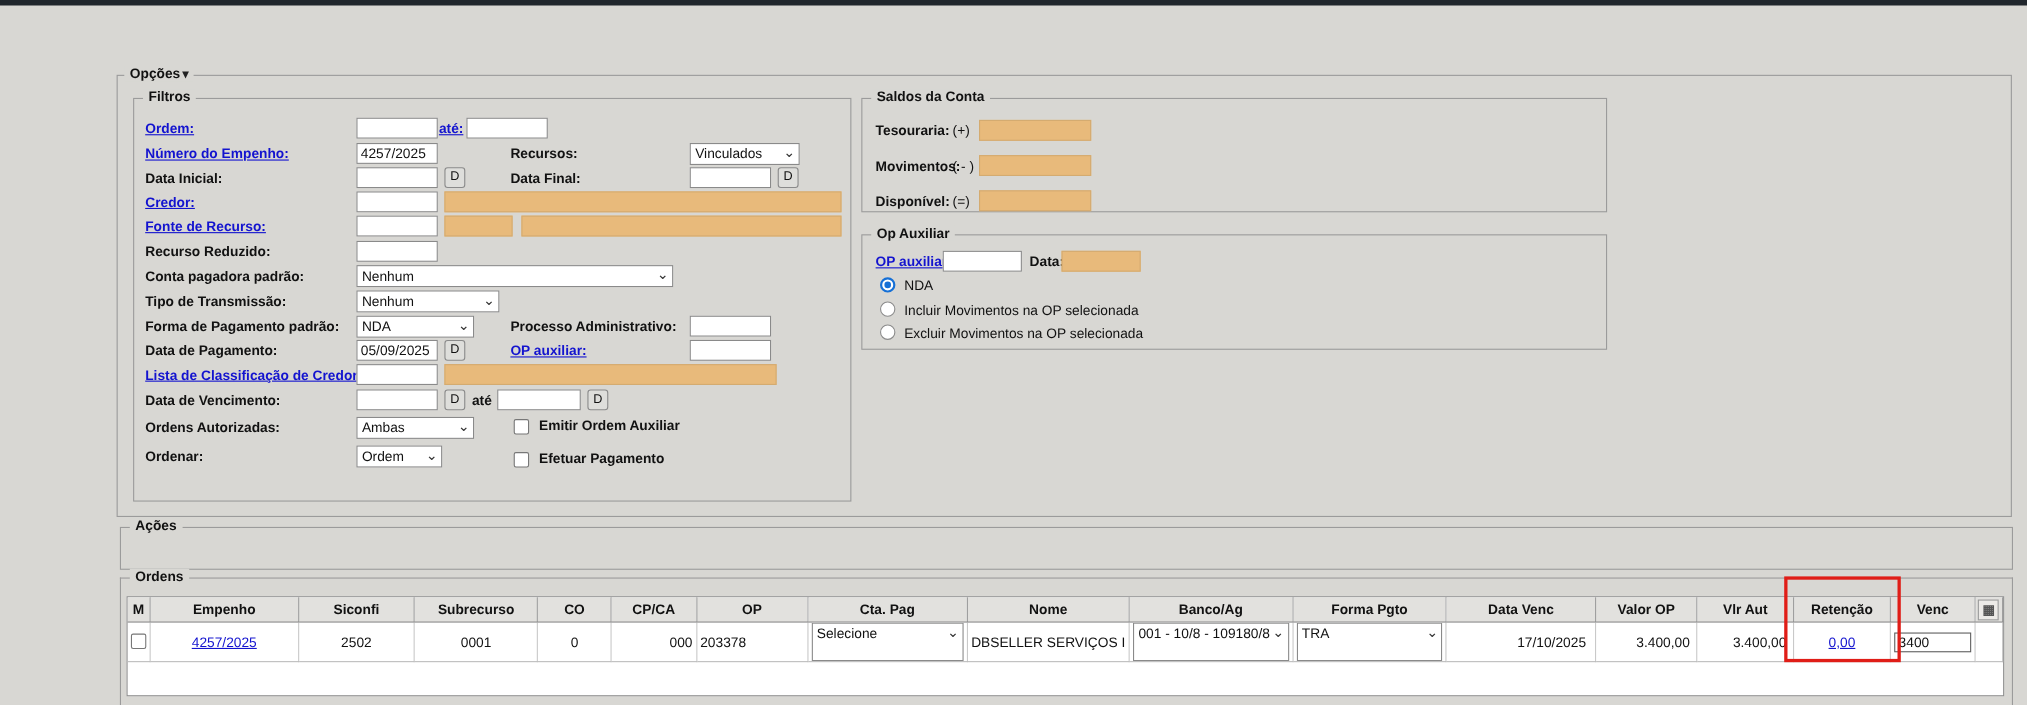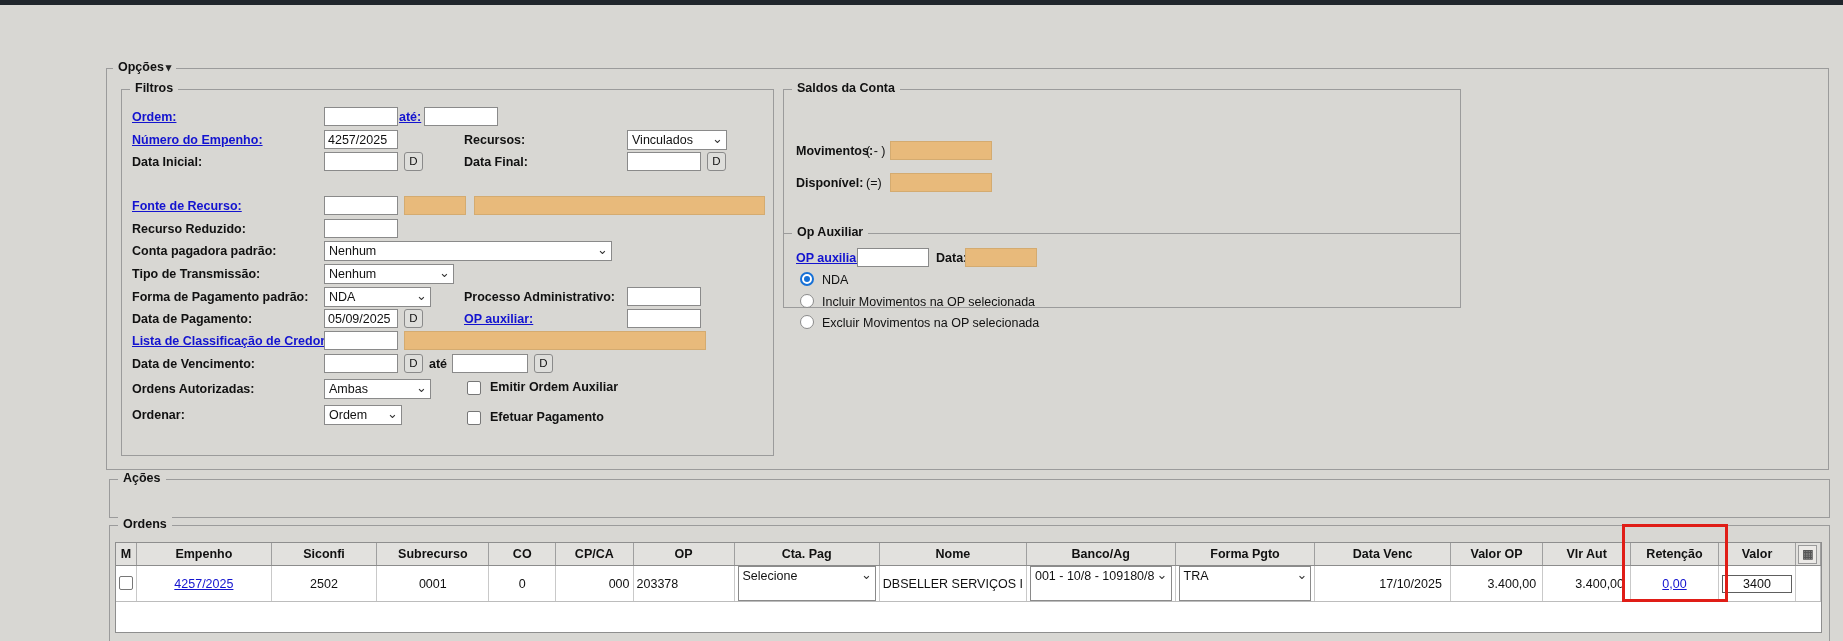--- a/index.html
+++ b/index.html
@@ -46,21 +46,21 @@
   
   .tablewrap{position:absolute;background:#fff;border:1px solid #8e8e8e;box-sizing:border-box;}
   table{border-collapse:collapse;table-layout:fixed;font-size:12.5px;}
   th{background:#e2e1de;border-right:1px solid #9f9f9f;border-bottom:1px solid #8c8c8c;
      font-weight:bold;height:22px;padding:0 2px;overflow:hidden;white-space:nowrap;}
   td{border-right:1px solid #c9c9c9;border-bottom:1px solid #bcbcbc;height:25px;padding:0 3px;
      white-space:nowrap;overflow:hidden;}
   td.c{text-align:center;} td.r{text-align:right;} td.l{text-align:left;}
   .tlnk{color:#1313cf;text-decoration:underline;cursor:pointer;}
   .cellsel{position:relative;width:100%;height:35px;display:block;}
-  .cellinp{position:relative;width:70px;height:18px;text-align:center;border:1px solid #5e5e5e;display:block;margin-left:auto;}
+  .cellinp{position:relative;width:70px;height:18px;text-align:left;border:1px solid #5e5e5e;display:block;margin-left:auto;}
   .gridicon{display:inline-block;width:17px;height:17px;border:1px solid #9a9a9a;background:#eceae7;
             font-size:12px;line-height:16px;text-align:center;color:#555;cursor:pointer;}
   .redbox{position:absolute;border:3px solid #e01d17;box-sizing:border-box;z-index:5;pointer-events:none;}
 </style>
 </head>
 <body>
 
 <div id="screen">
   <div class="topstrip"></div>
 
@@ -91,20 +91,25 @@
 
       <div class="row" style="top:62px;">
         <span class="lbl" style="left:10px;">Data Inicial:</span>
         <input class="inp" style="left: 202px; width: 74px;">
         <span class="dbtn" style="left:282px;">D</span>
         <span class="lbl" style="left:342px;">Data Final:</span>
         <input class="inp" style="left: 505px; width: 74px;">
         <span class="dbtn" style="left:585px;">D</span>
       </div>
 
+      <div class="row" style="top:84px;">
+        <span class="lbl lnk" style="left:10px;">Credor:</span>
+        <input class="inp" style="left: 202px; width: 74px;">
+        <span class="tan" style="left:282px;width:361px;"></span>
+      </div>
 
       <div class="row" style="top:106px;">
         <span class="lbl lnk" style="left:10px;">Fonte de Recurso:</span>
         <input class="inp" style="left: 202px; width: 74px;">
         <span class="tan" style="left:282px;width:62px;"></span>
         <span class="tan" style="left:352px;width:291px;"></span>
       </div>
 
       <div class="row" style="top:129px;">
         <span class="lbl" style="left:10px;">Recurso Reduzido:</span>
@@ -169,35 +174,40 @@
       <div class="row" style="top:315px;">
         <span class="lbl" style="left:10px;">Ordenar:</span>
         <div class="sel" style="left:202px;width:78px;">
           <span>Ordem</span><span class="ca">⌄</span>
         </div>
         <span class="cb" style="left:345px;top:6px;"></span>
         <span class="lbl" style="left:368px;top:5px;">Efetuar Pagamento</span>
       </div>
     </div>
 
-    <div class="fs" style="left:676px;top:20px;width:678px;height:145px;">
+    <div class="fs" style="left:676px;top:20px;width:678px;height:104px;">
       <span class="legend">Saldos da Conta</span>
+      <div class="row" style="top:19px;">
+        <span class="lbl" style="left:12px;">Tesouraria:</span>
+        <span class="op" style="left:82px;">(+)</span>
+        <span class="tan" style="left:106px;width:102px;"></span>
+      </div>
       <div class="row" style="top:83px;">
         <span class="lbl" style="left:12px;">Disponível:</span>
         <span class="op" style="left:82px;">(=)</span>
         <span class="tan" style="left:106px;width:102px;"></span>
       </div>
       <div class="row" style="top:51px;">
         <span class="lbl" style="left:12px;">Movimentos:</span>
         <span class="op" style="left:82px;">( - )</span>
         <span class="tan" style="left:106px;width:102px;"></span>
       </div>
     </div>
 
-    <div class="fs" style="left:676px;top:164px;width:678px;height:75px;">
+    <div class="fs" style="left:676px;top:144px;width:678px;height:105px;">
       <span class="legend">Op Auxiliar</span>
       <div class="row" style="top:14px;">
         <span class="lbl lnk" style="left:12px;">OP auxiliar:</span>
         <input class="inp" style="left: 73px; width: 72px;">
         <span class="lbl" style="left:152px;">Data:</span>
         <span class="tan" style="left:181px;width:72px;"></span>
       </div>
       <div class="row" style="top:38px;">
         <span class="radio on" style="left:16px;"></span>
         <span class="rlbl" style="left:38px;">NDA</span>
@@ -251,21 +261,21 @@
           <th>CP/CA</th>
           <th>OP</th>
           <th>Cta. Pag</th>
           <th>Nome</th>
           <th>Banco/Ag</th>
           <th>Forma Pgto</th>
           <th>Data Venc</th>
           <th>Valor OP</th>
           <th>Vlr Aut</th>
           <th>Retenção</th>
-          <th>Valor</th>
+          <th>Venc</th>
           <th><span class="gridicon">▦</span></th>
         </tr>
         <tr>
           <td class="c"><span class="cb" style="position:relative;display:inline-block;left:0;top:1px;"></span></td>
           <td class="c"><span class="tlnk">4257/2025</span></td>
           <td class="c">2502</td>
           <td class="c">0001</td>
           <td class="c">0</td>
           <td class="r">000</td>
           <td class="l">203378</td>

